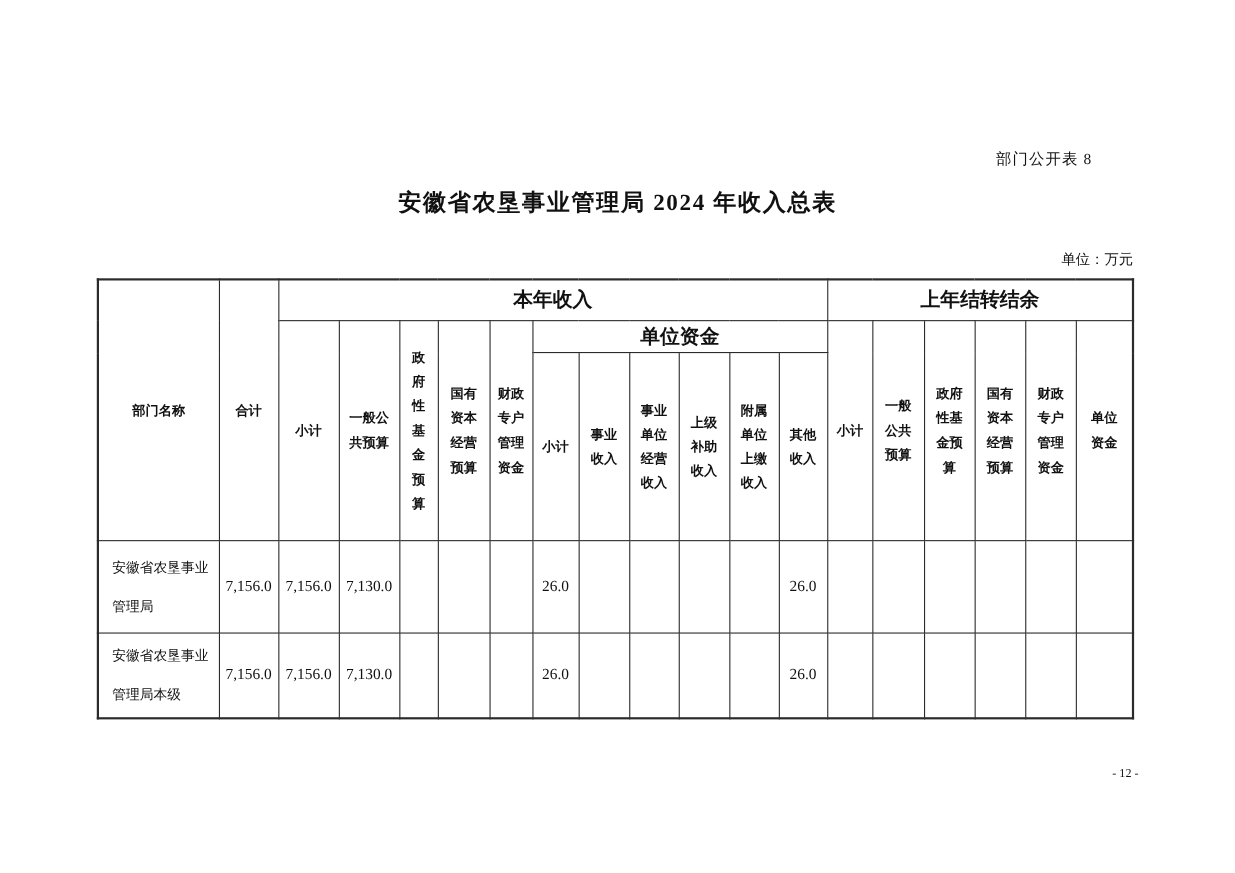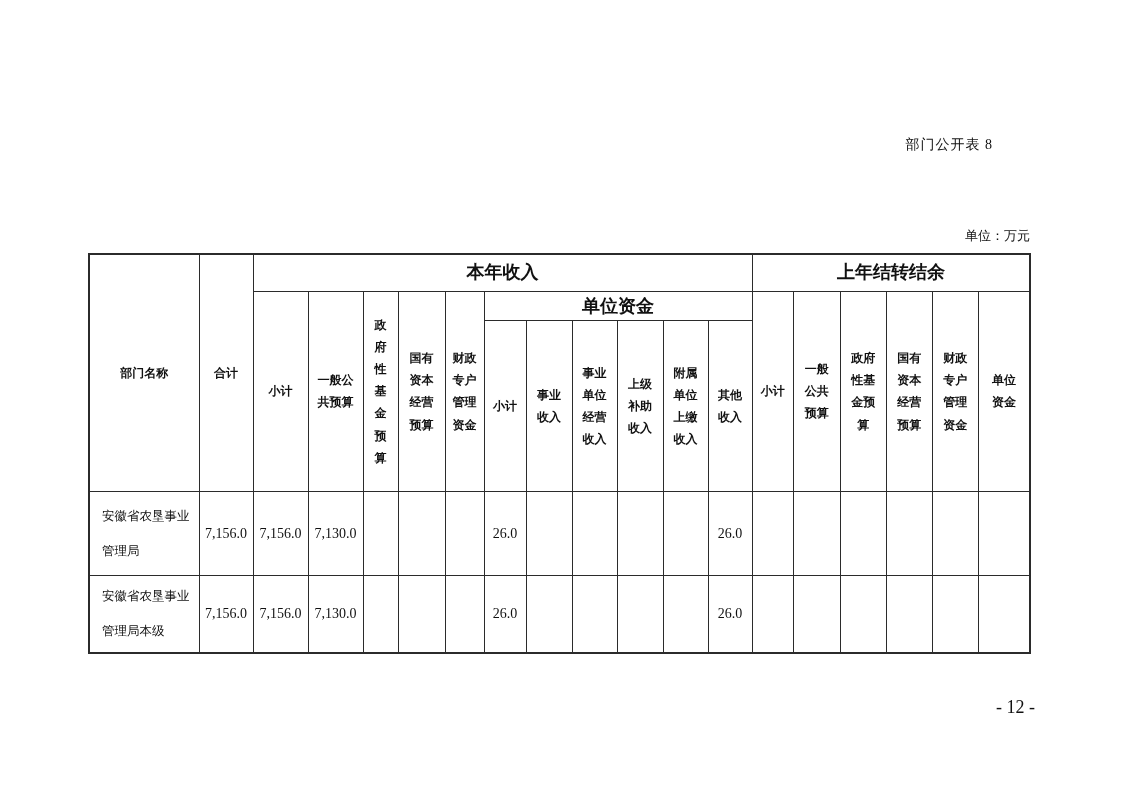--- a/index.html
+++ b/index.html
@@ -38,21 +38,21 @@
     position: absolute;
     top: 227px;
     right: 93px;
     font-size: 13px;
     text-align: right;
   }
   .page-number {
     position: absolute;
     top: 697px;
     right: 88px;
-    font-size: 18px;
+    font-size: 11px;
   }
   table.income-table {
     position: absolute;
     top: 253px;
     left: 88px;
     width: 941px;
     border-collapse: collapse;
     table-layout: fixed;
     border: 2px solid #2b2b2b;
   }
@@ -89,20 +89,21 @@
   .bt2 { border-top-width: 2px; }
   .bl2 { border-left-width: 2px; }
 </style>
 </head>
 <body>
 
 <div class="page">
 
   <div class="corner-label">部门公开表 8</div>
 
+  <h1 class="doc-title">安徽省农垦事业管理局 2024 年收入总表</h1>
 
   <div class="unit-label">单位：万元</div>
 
   <table class="income-table">
     <colgroup>
       <col style="width:110px">
         <col style="width:54px">
         <col style="width:55px">
         <col style="width:55px">
       <col style="width:35px">

